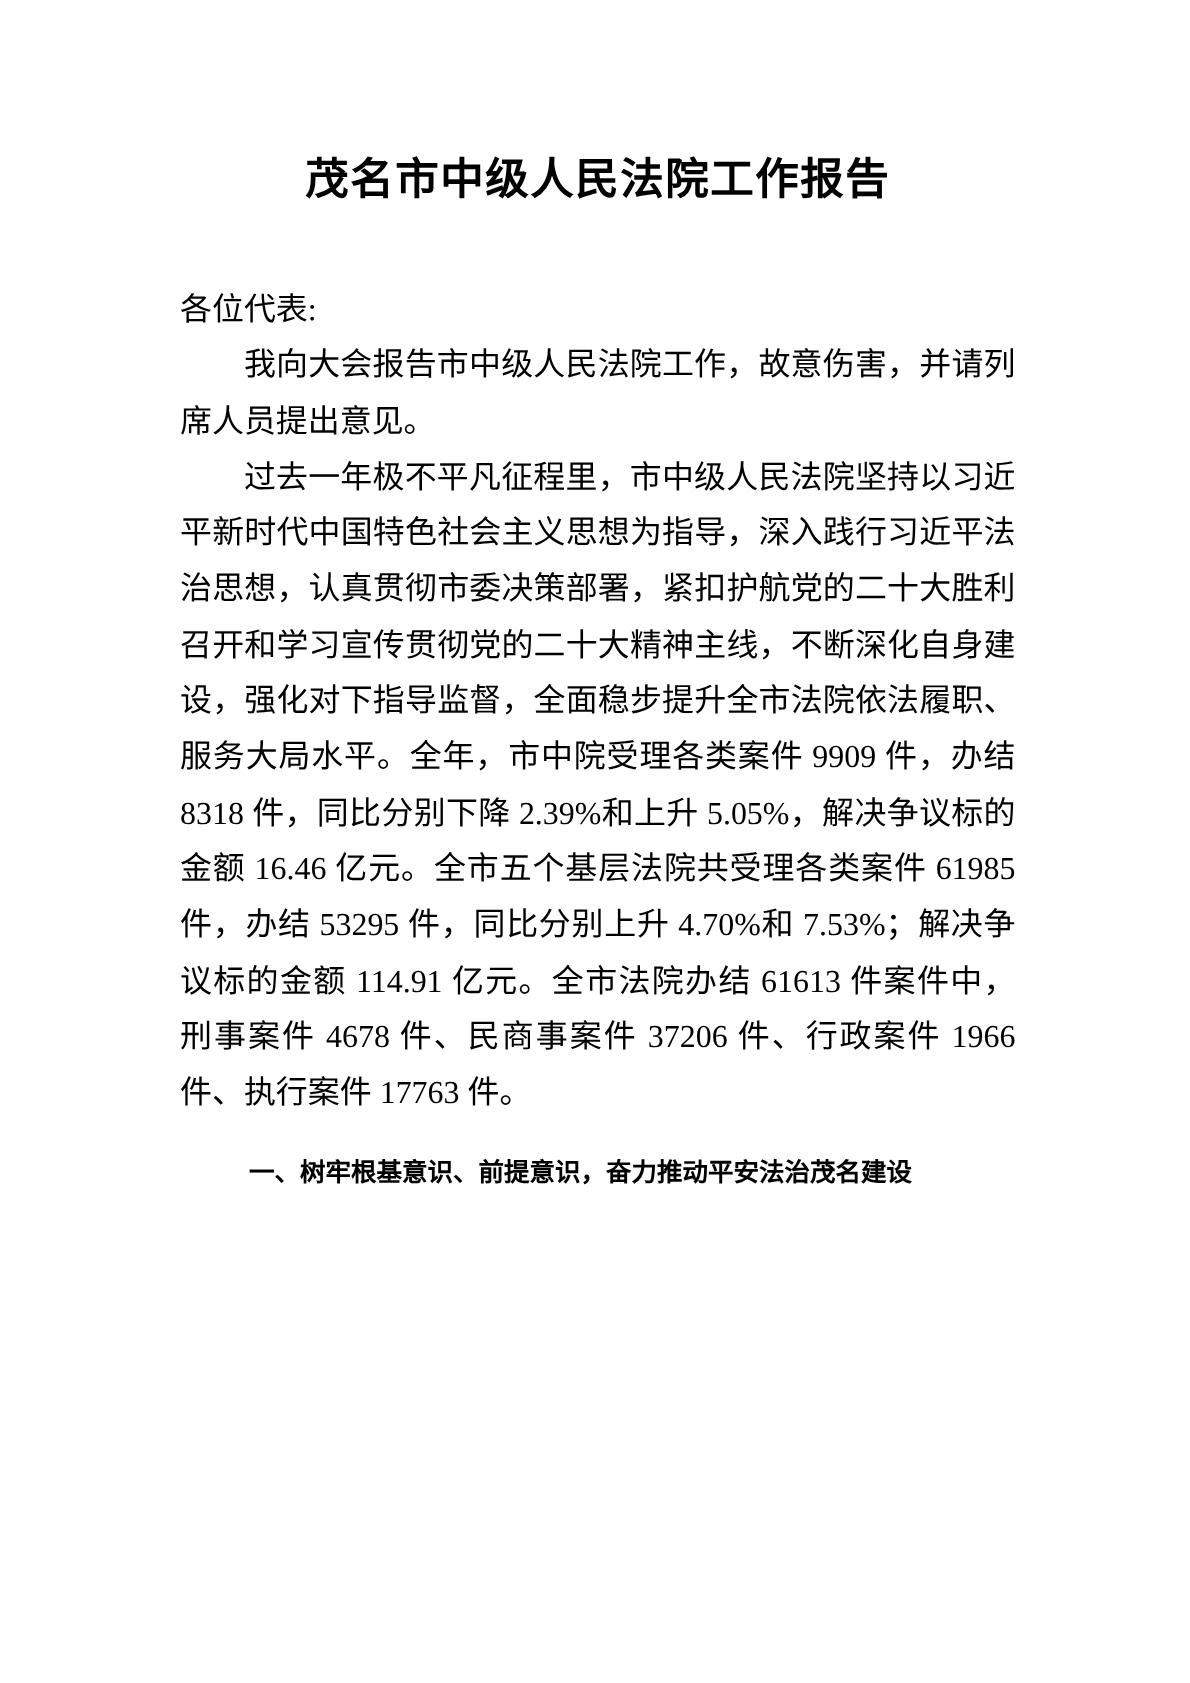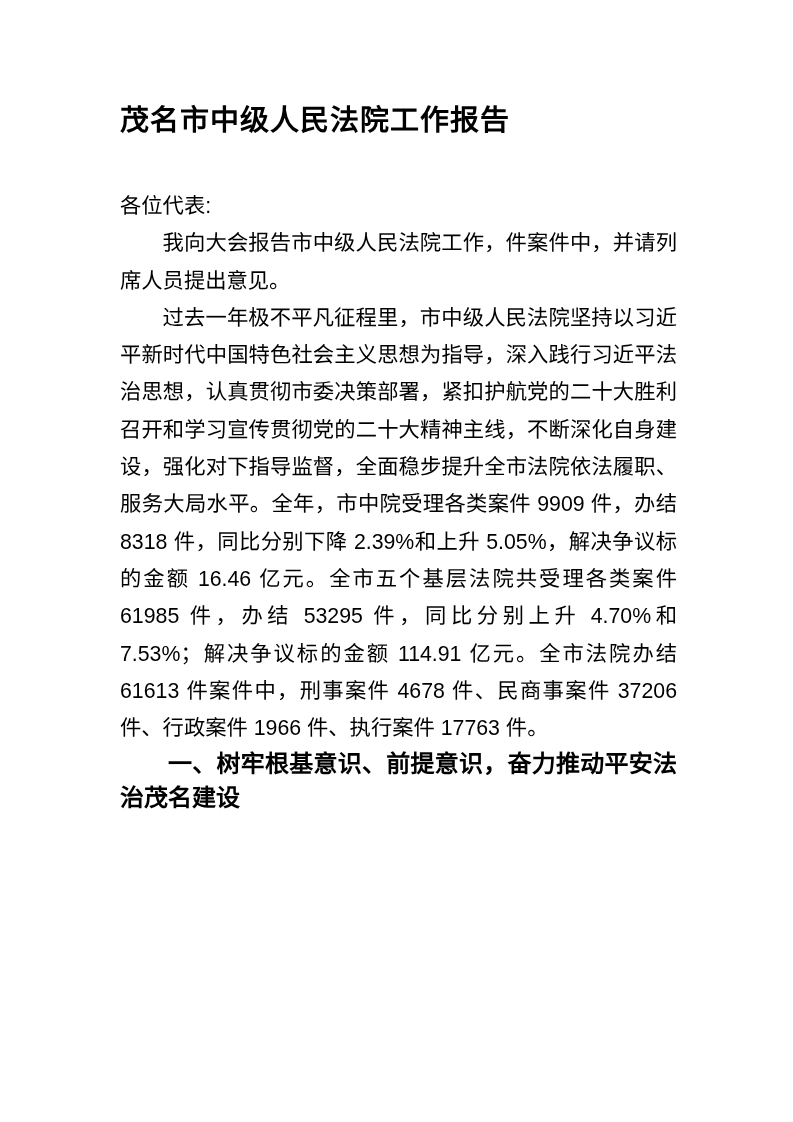--- a/index.html
+++ b/index.html
@@ -17,52 +17,53 @@
     padding: 96px 116px 0 120px;
     overflow: hidden;
     color: #000000;
   }
   .doc-title {
     margin: 0 0 44px 0;
     font-family: Liberation Serif, serif;
     font-weight: bold;
     font-size: 29px;
     line-height: 48px;
+    text-align: center;
     letter-spacing: 1px;
   }
   .body-text p {
     margin: 0;
-    font-family: Liberation Sans, sans-serif;
+    font-family: Liberation Serif, serif;
     font-size: 21.3px;
     line-height: 37.3px;
     text-align: justify;
     text-indent: 2em;
   }
   .body-text p.salutation {
     text-indent: 0;
   }
   .body-text h2 {
-    margin: 0;
+    margin: 12px;
     font-family: "Liberation Sans", "DejaVu Sans", sans-serif;
     font-weight: bold;
-    font-size: 24px;
-    line-height: 34px;
+    font-size: 17px;
+    line-height: 46px;
     text-align: justify;
     text-indent: 2em;
   }
 </style>
 </head>
 <body>
 
 <div class="page">
   <h1 class="doc-title">茂名市中级人民法院工作报告</h1>
 
   <div class="body-text">
     <p class="salutation">各位代表:</p>
 
-    <p>我向大会报告市中级人民法院工作，件案件中，并请列席人员提出意见。</p>
+    <p>我向大会报告市中级人民法院工作，故意伤害，并请列席人员提出意见。</p>
 
     <p>过去一年极不平凡征程里，市中级人民法院坚持以习近平新时代中国特色社会主义思想为指导，深入践行习近平法治思想，认真贯彻市委决策部署，紧扣护航党的二十大胜利召开和学习宣传贯彻党的二十大精神主线，不断深化自身建设，强化对下指导监督，全面稳步提升全市法院依法履职、服务大局水平。全年，市中院受理各类案件 9909 件，办结 8318 件，同比分别下降 2.39%和上升 5.05%，解决争议标的金额 16.46 亿元。全市五个基层法院共受理各类案件 61985 件，办结 53295 件，同比分别上升 4.70%和 7.53%；解决争议标的金额 114.91 亿元。全市法院办结 61613 件案件中，刑事案件 4678 件、民商事案件 37206 件、行政案件 1966 件、执行案件 17763 件。</p>
 
     <h2>一、树牢根基意识、前提意识，奋力推动平安法治茂名建设</h2>
 
   </div>
 </div>
 
 </body></html>

